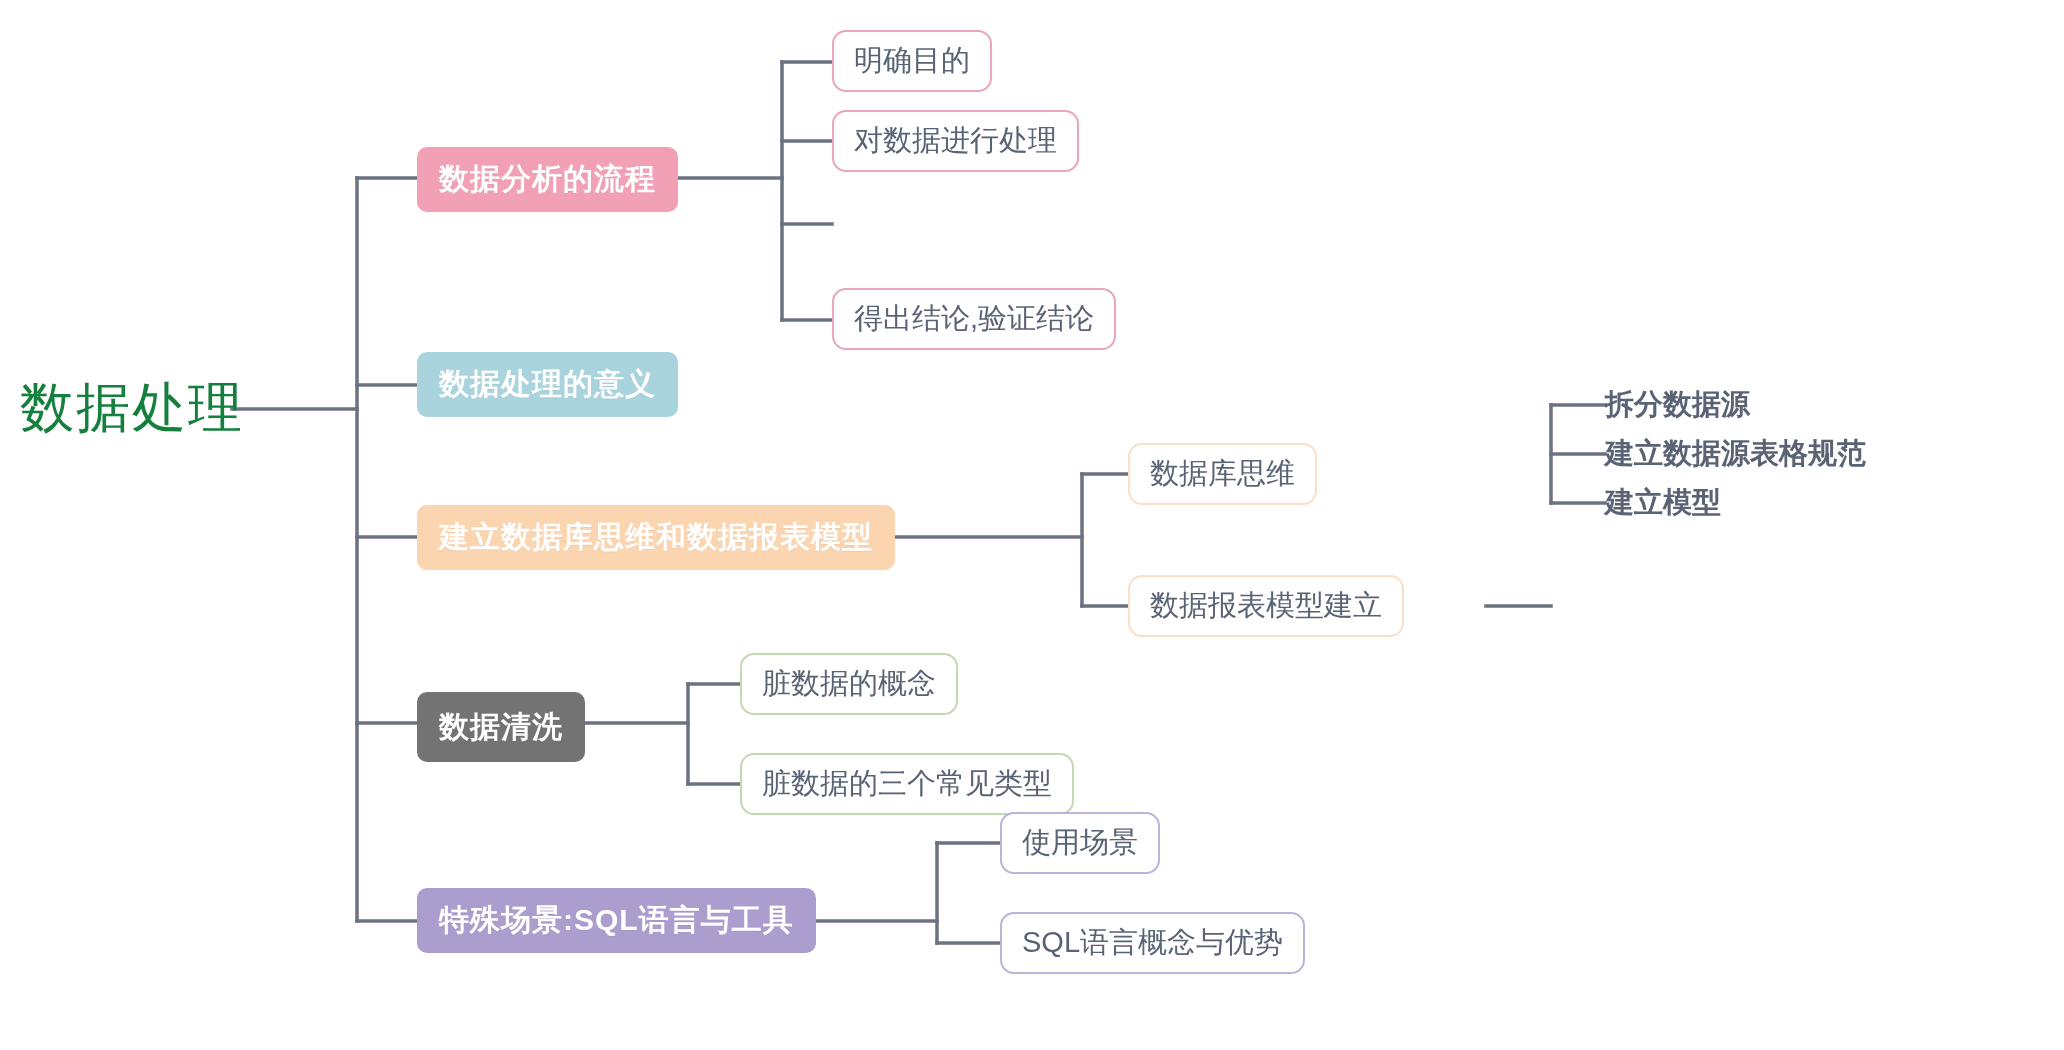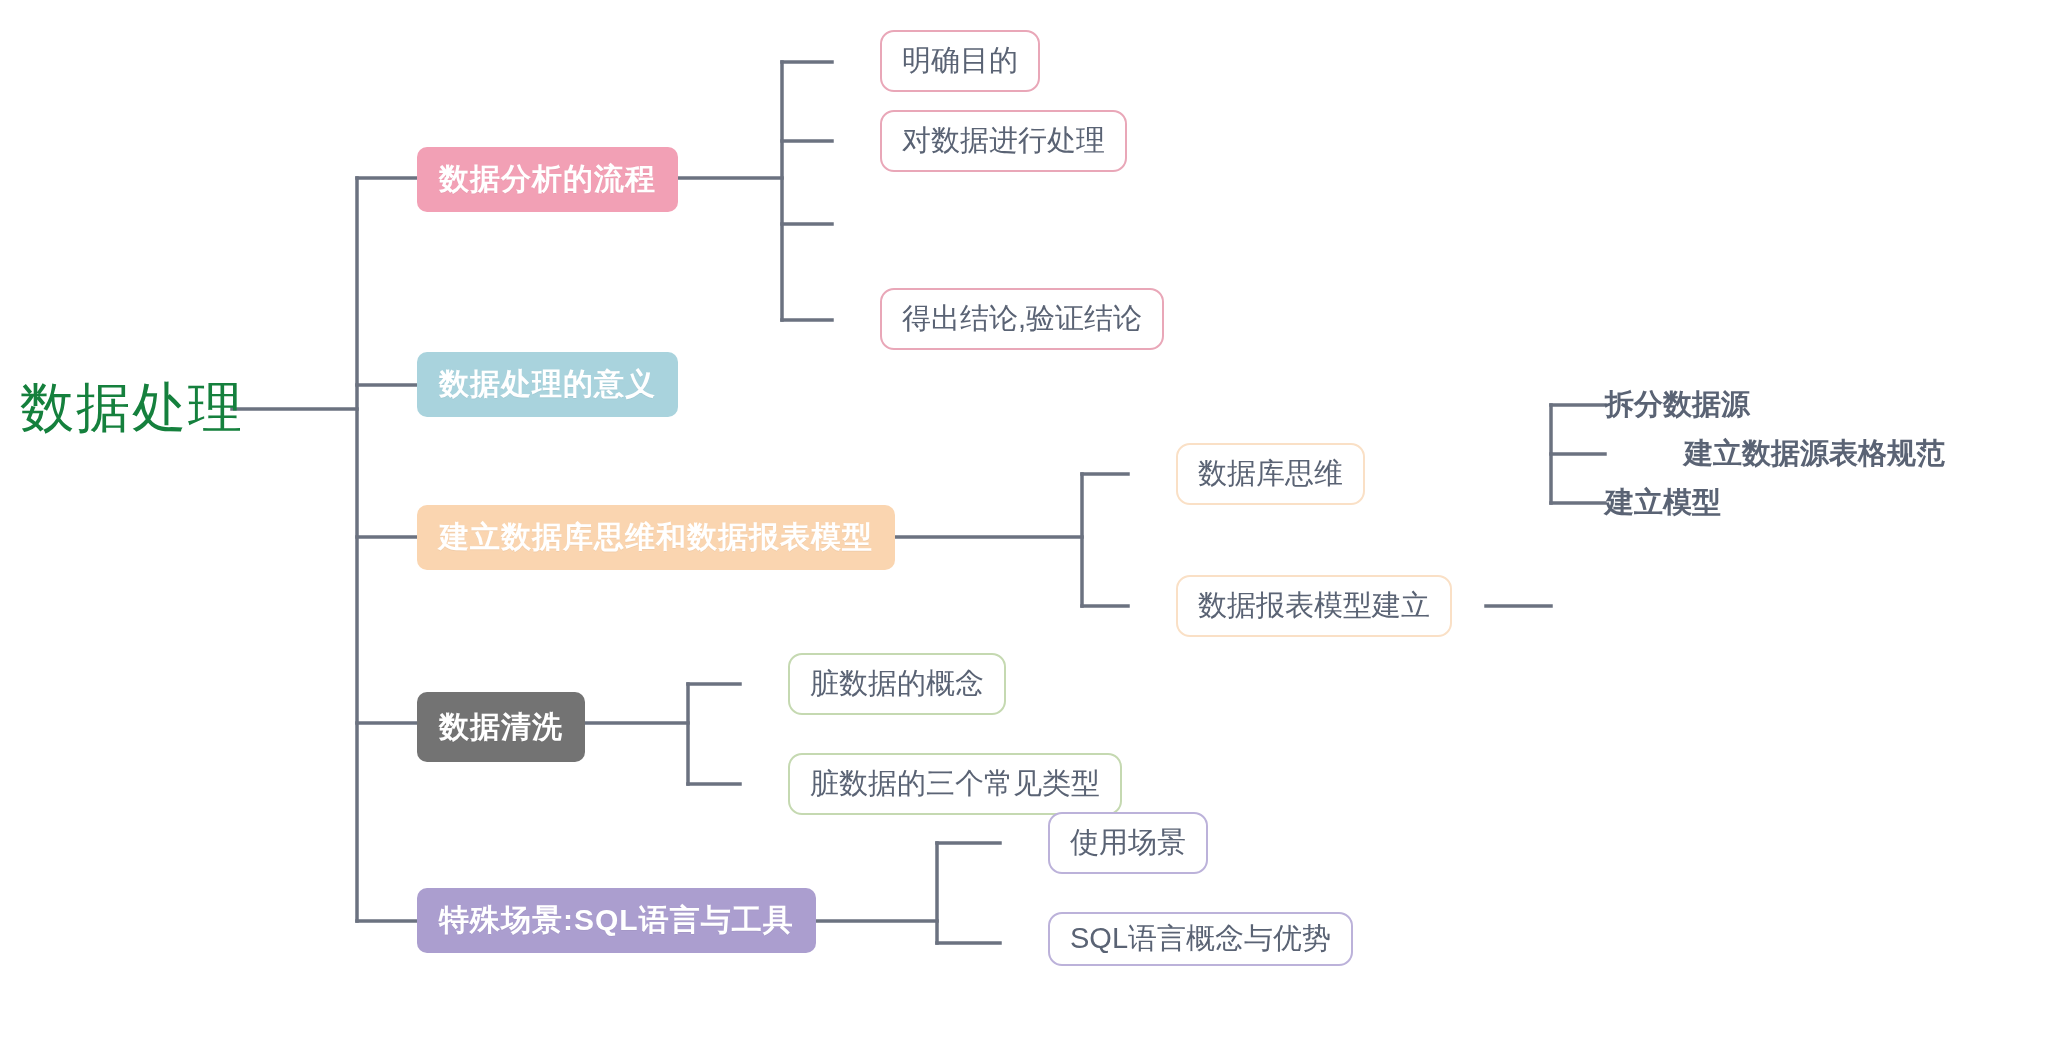--- a/index.html
+++ b/index.html
@@ -51,21 +51,20 @@
 
   
   .leaf {
     background: #ffffff;
     border: 2.5px solid #cccccc;
     border-radius: 14px;
     color: #5a6374;
     font-size: 29px;
     font-weight: 400;
     padding: 0 20px;
-    margin-left: 48px;
   }
 
   
   .plain {
     color: #5a6374;
     font-size: 29px;
     font-weight: 700;
   }
 </style>
 </head>
@@ -145,21 +144,21 @@
   <div class="node leaf" style="left:1128px; top:443px; height:62px; border-color:#fae0c6;">
     <span>数据库思维</span>
   </div>
   <div class="node leaf" style="left:1128px; top:575px; height:62px; border-color:#fae0c6;">
     <span>数据报表模型建立</span>
   </div>
 
   <div class="node plain" style="left:1605px; top:383px; height:44px;">
     <span>拆分数据源</span>
   </div>
-  <div class="node plain" style="left:1684px; top:432px; height:44px;">
+  <div class="node plain" style="left:1605px; top:432px; height:44px;">
     <span>建立数据源表格规范</span>
   </div>
   <div class="node plain" style="left:1605px; top:481px; height:44px;">
     <span>建立模型</span>
   </div>
 
   <div class="node branch" style="left:417px; top:692px; height:70px; background:#737373;">
     <span>数据清洗</span>
   </div>
 
@@ -170,17 +169,17 @@
     <span>脏数据的三个常见类型</span>
   </div>
 
   <div class="node branch" style="left:417px; top:888px; height:65px; background:#ab9ecf;">
     <span>特殊场景:SQL语言与工具</span>
   </div>
 
   <div class="node leaf" style="left:1000px; top:812px; height:62px; border-color:#bcb2da;">
     <span>使用场景</span>
   </div>
-  <div class="node leaf" style="left:1000px; top:912px; height:54px; border-color:#bcb2da;">
+  <div class="node leaf" style="left:1000px; top:912px; height:62px; border-color:#bcb2da;">
     <span>SQL语言概念与优势</span>
   </div>
 
 </div>
 
 </body></html>

